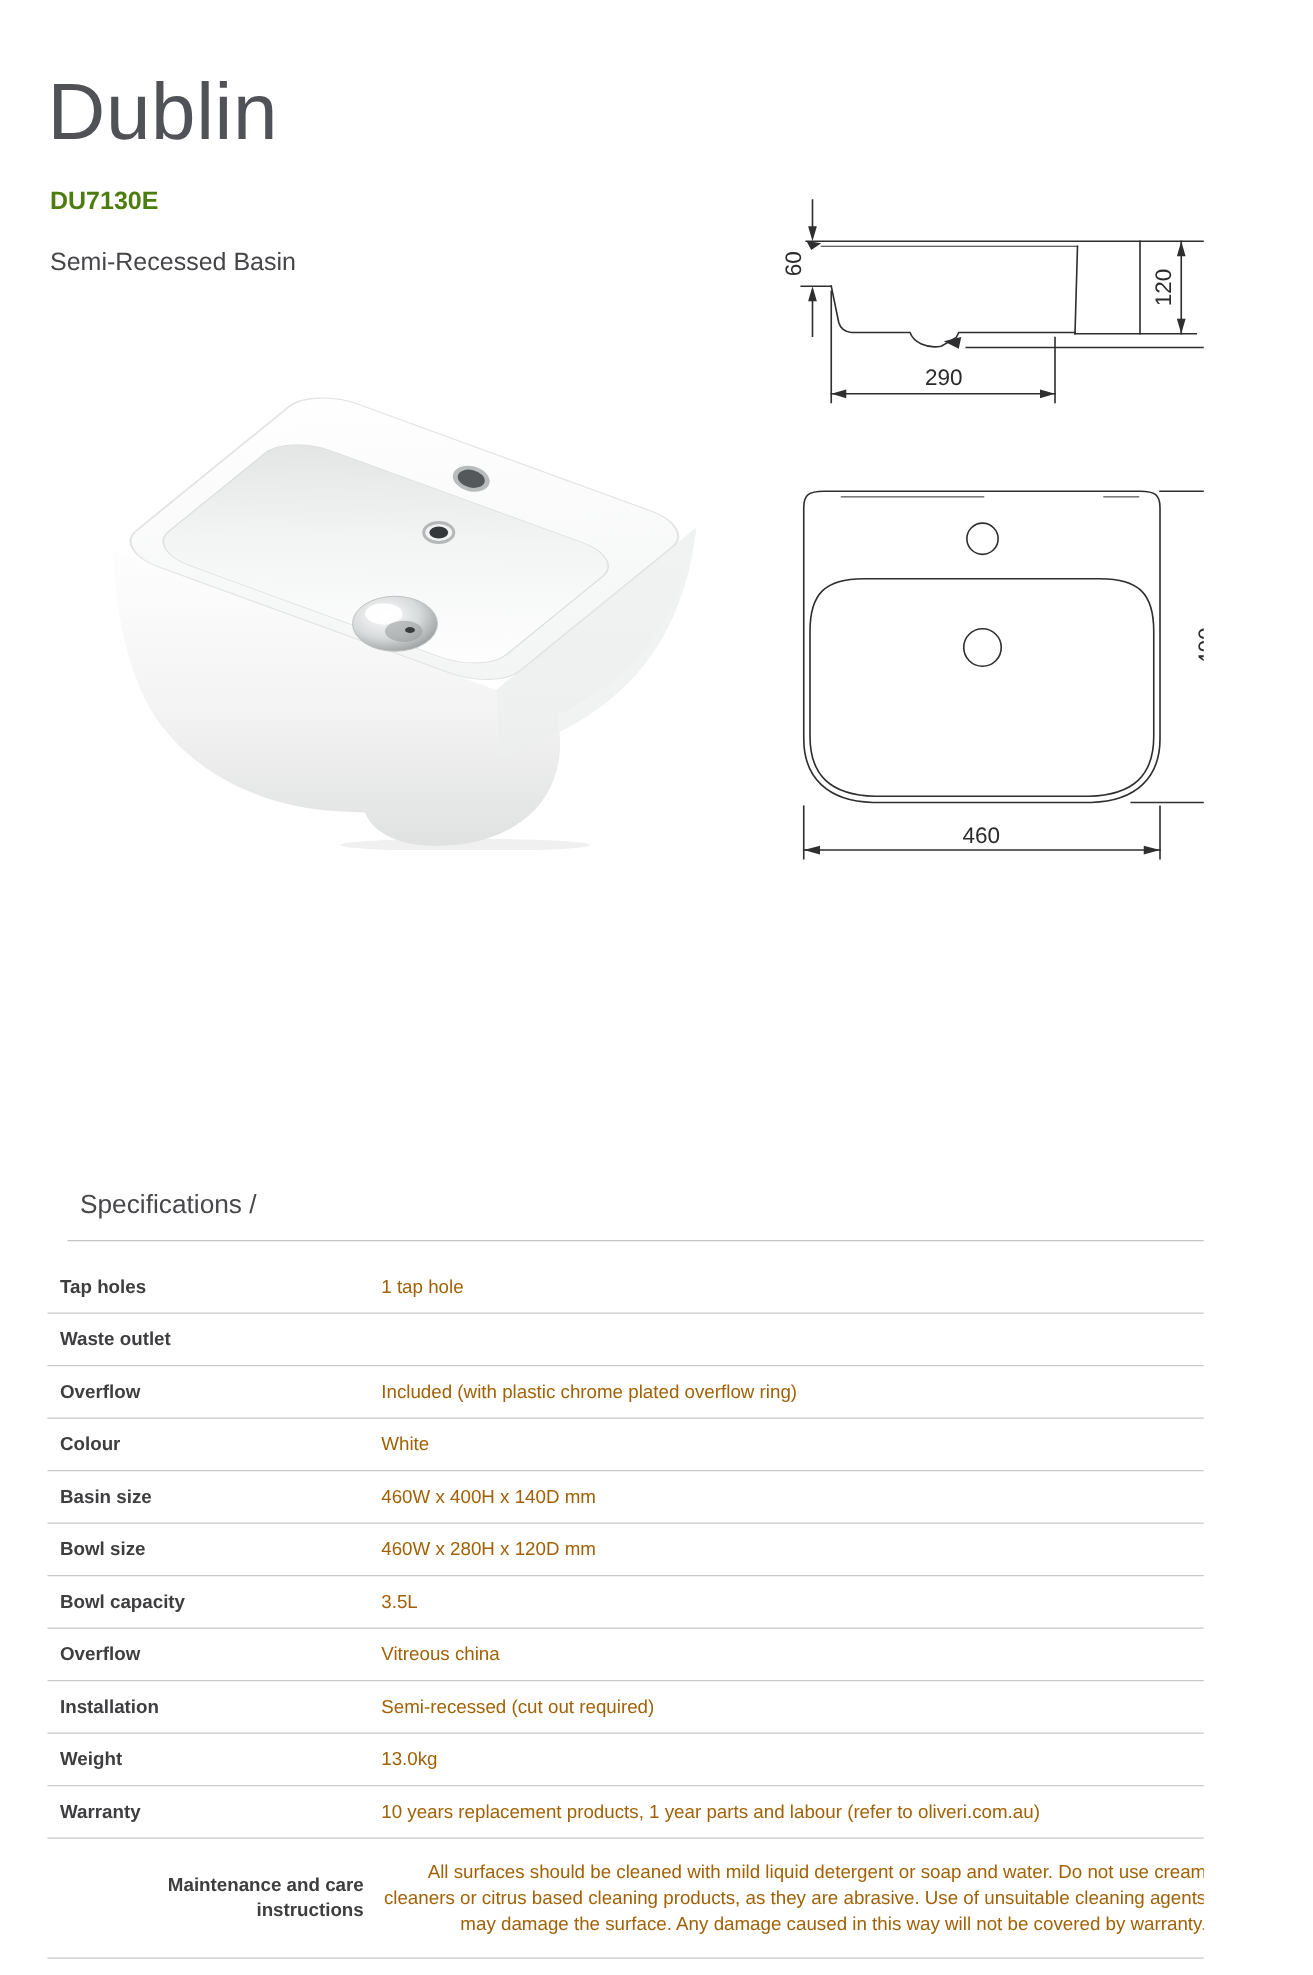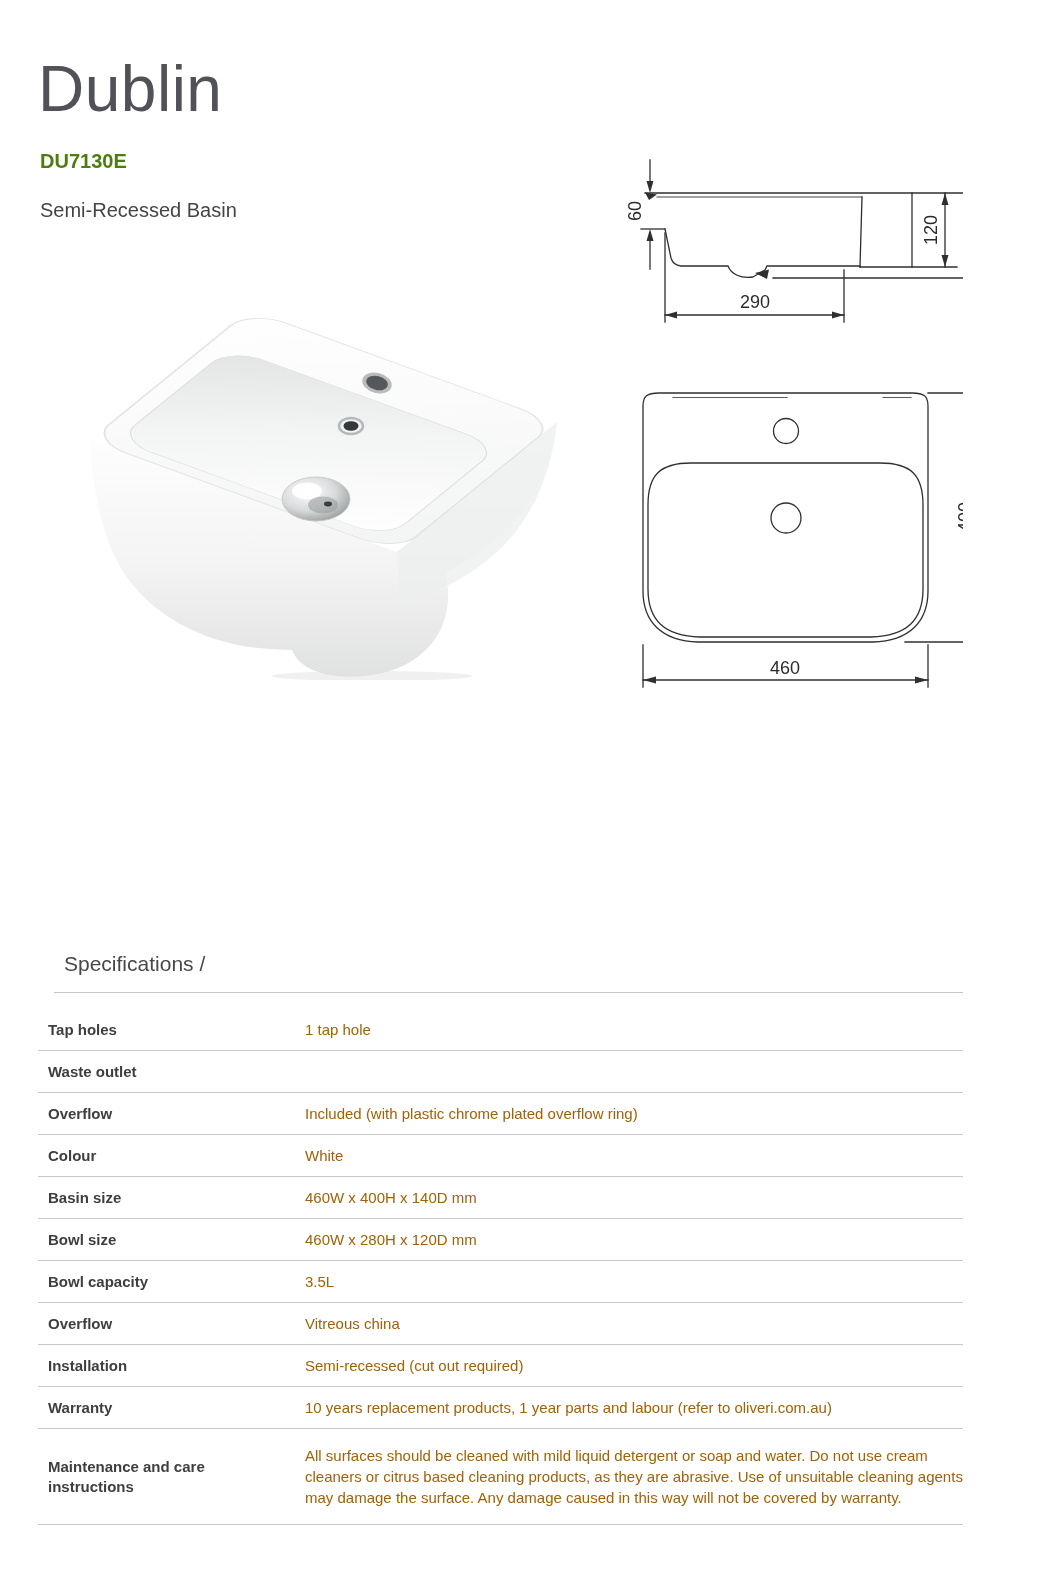--- a/index.html
+++ b/index.html
@@ -30,21 +30,21 @@
   
   .specs{position:absolute;left:38px;top:930px;width:952px;}
   .specs-heading{
     font-size:21px;color:#48484c;padding:6px 0 16px 10px;
     border-bottom:1px solid #c6c6c6;margin:16px;font-weight:400;
   }
   .spec-row{
     display:flex;align-items:center;min-height:42px;
     border-bottom:1px solid #c9c9c9;padding-left:10px;box-sizing:border-box;
   }
-  .spec-row.tall{min-height:96px;padding-top:4px;padding-bottom:4px;}
+  .spec-row.tall{min-height:96px;padding-top:4px;padding-bottom:4px;text-align:right;}
   .spec-label{
     width:257px;flex-shrink:0;font-weight:bold;font-size:15px;color:#3e3e41;line-height:20px;
     padding-right:14px;box-sizing:border-box;
   }
   .spec-value{
     flex:1;font-size:15px;color:#a16207;line-height:21px;padding-right:25px;
   }
 </style>
 </head>
 <body>
@@ -214,20 +214,24 @@
     </div>
     <div class="spec-row">
       <div class="spec-label">Overflow</div>
       <div class="spec-value">Vitreous china</div>
     </div>
     <div class="spec-row">
       <div class="spec-label">Installation</div>
       <div class="spec-value">Semi-recessed (cut out required)</div>
     </div>
     <div class="spec-row">
+      <div class="spec-label">Weight</div>
+      <div class="spec-value">13.0kg</div>
+    </div>
+    <div class="spec-row">
       <div class="spec-label">Warranty</div>
       <div class="spec-value">10 years replacement products, 1 year parts and labour (refer to oliveri.com.au)</div>
     </div>
     <div class="spec-row tall">
       <div class="spec-label">Maintenance and care instructions</div>
       <div class="spec-value">All surfaces should be cleaned with mild liquid detergent or soap and water. Do not use cream cleaners or citrus based cleaning products, as they are abrasive. Use of unsuitable cleaning agents may damage the surface. Any damage caused in this way will not be covered by warranty.</div>
     </div>
   </div>
 
 </div>

